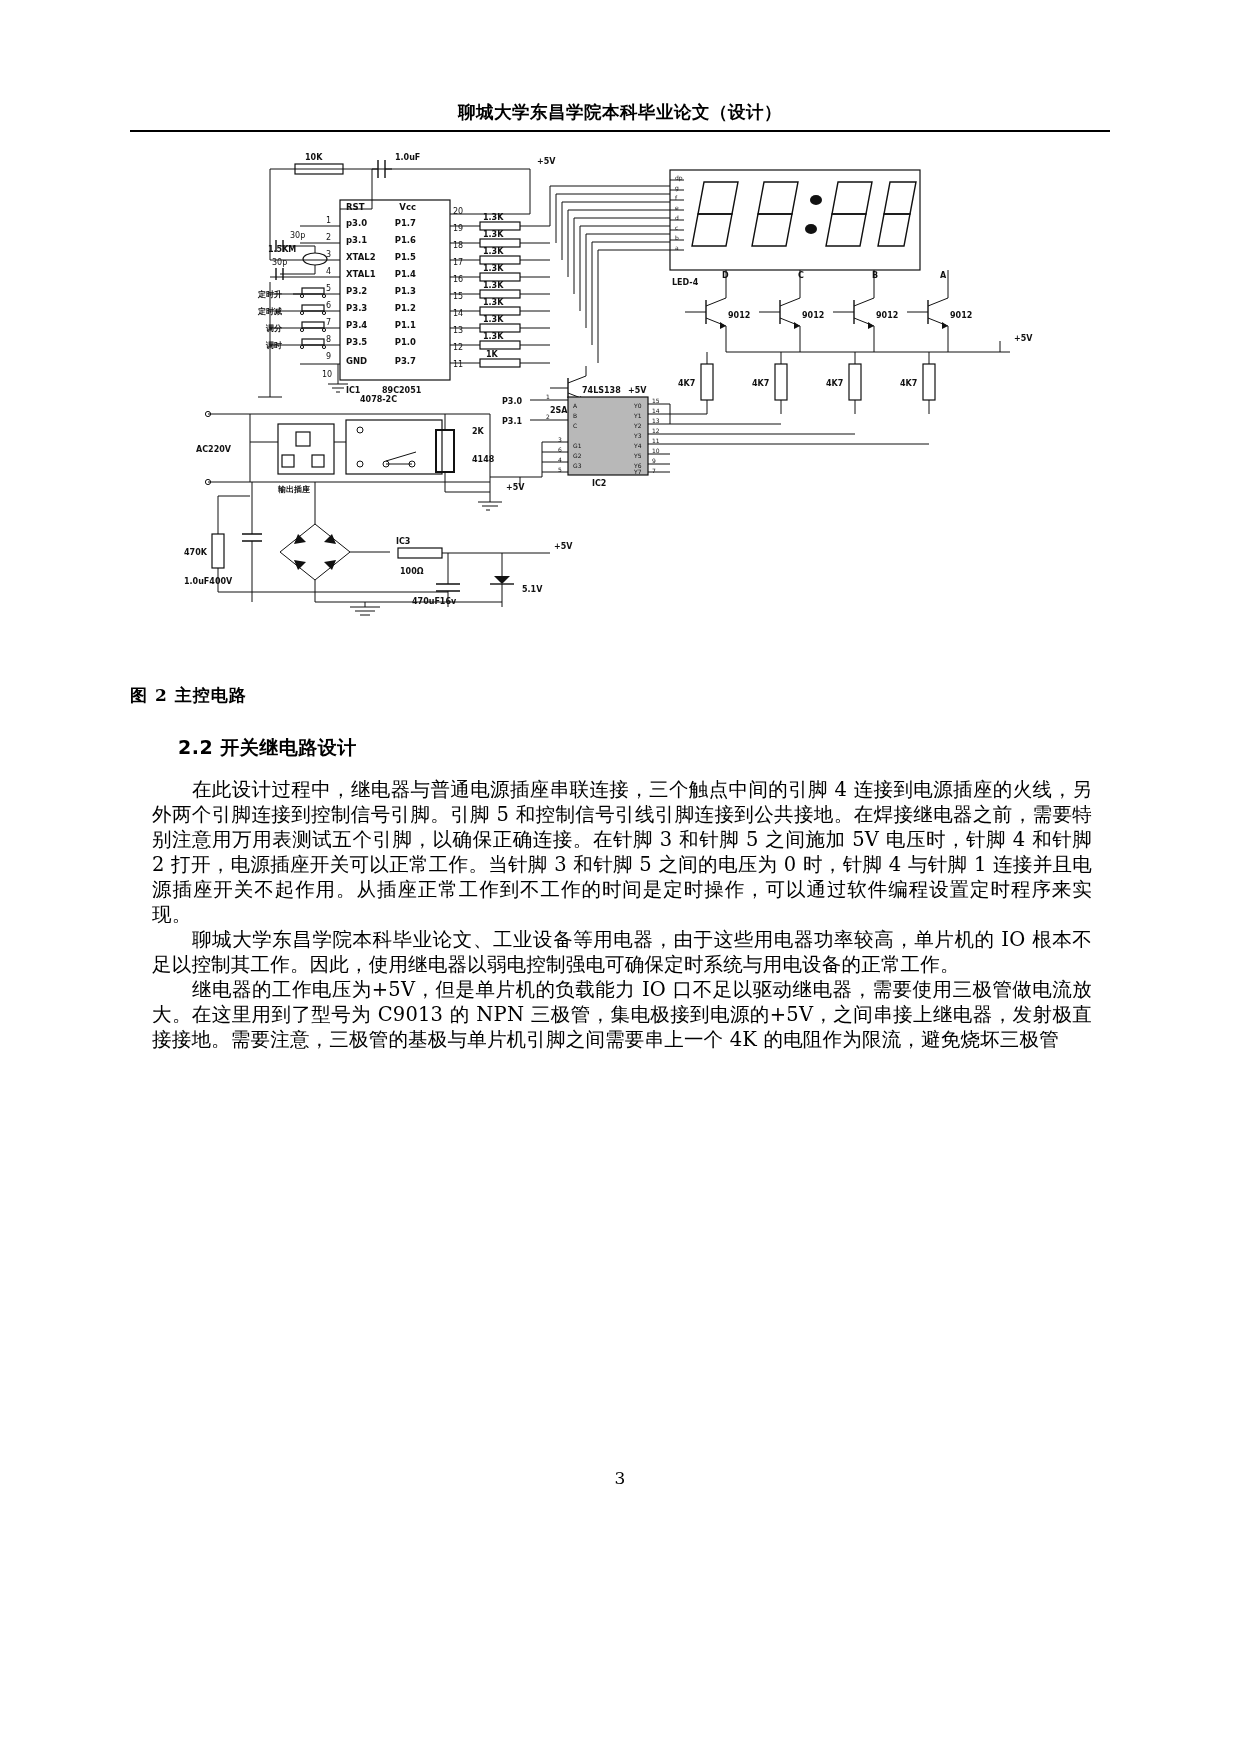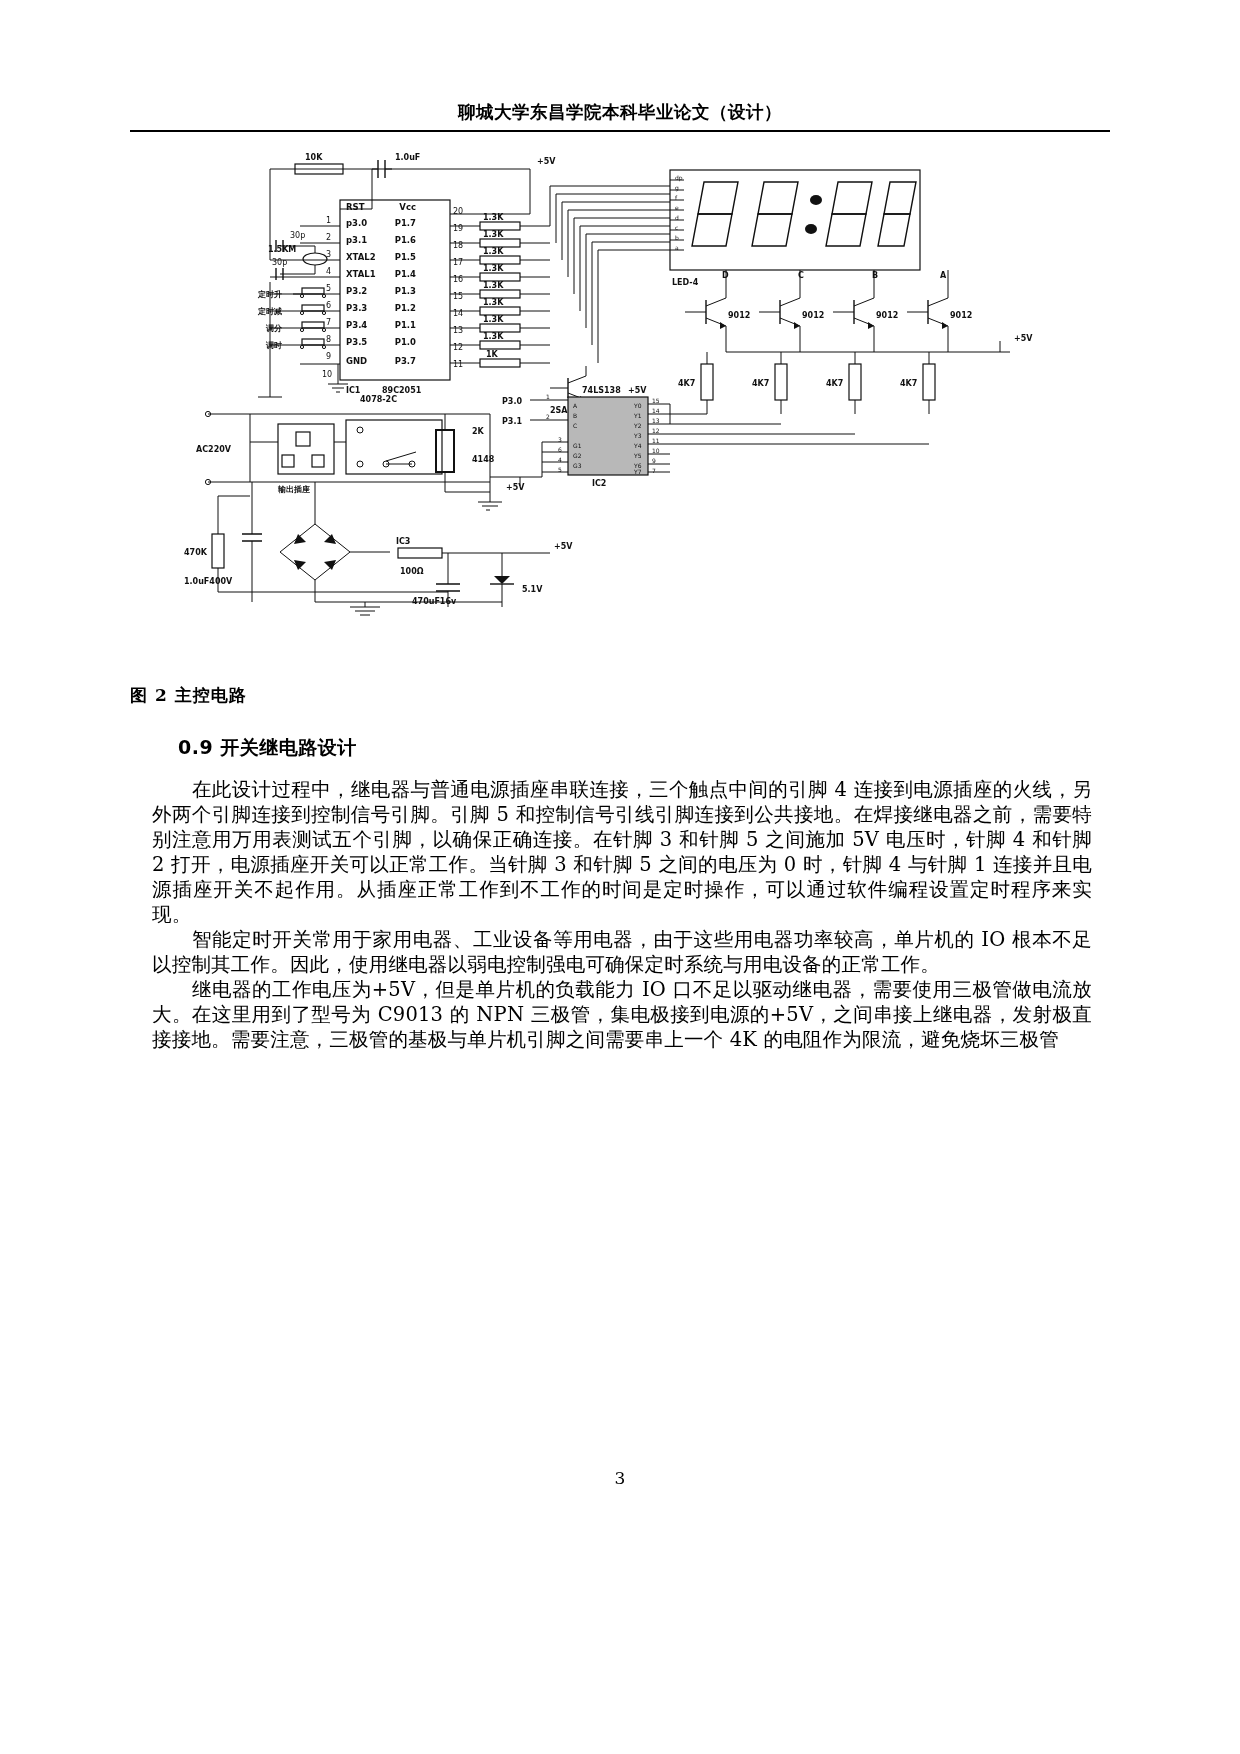--- a/index.html
+++ b/index.html
@@ -587,21 +587,21 @@
         <path class="wire" d="M68 440 H298 M102 440 V450 M165 450 H352"></path>
         <path class="wire" d="M200 455 H230 M205 459 H225 M210 463 H220"></path>
         <path class="wire" d="M215 450 V455"></path>
       </g>
     </svg>
   </div>
 
   <div class="figure-caption">图 2  主控电路</div>
 
   <div class="content">
-    <h2 class="section-heading">0.9 开关继电路设计</h2>
+    <h2 class="section-heading">2.2 开关继电路设计</h2>
     <p class="para">在此设计过程中，继电器与普通电源插座串联连接，三个触点中间的引脚 4 连接到电源插座的火线，另外两个引脚连接到控制信号引脚。引脚 5 和控制信号引线引脚连接到公共接地。在焊接继电器之前，需要特别注意用万用表测试五个引脚，以确保正确连接。在针脚 3 和针脚 5 之间施加 5V 电压时，针脚 4 和针脚 2 打开，电源插座开关可以正常工作。当针脚 3 和针脚 5 之间的电压为 0 时，针脚 4 与针脚 1 连接并且电源插座开关不起作用。从插座正常工作到不工作的时间是定时操作，可以通过软件编程设置定时程序来实现。</p>
-    <p class="para">智能定时开关常用于家用电器、工业设备等用电器，由于这些用电器功率较高，单片机的 IO 根本不足以控制其工作。因此，使用继电器以弱电控制强电可确保定时系统与用电设备的正常工作。</p>
+    <p class="para">聊城大学东昌学院本科毕业论文、工业设备等用电器，由于这些用电器功率较高，单片机的 IO 根本不足以控制其工作。因此，使用继电器以弱电控制强电可确保定时系统与用电设备的正常工作。</p>
     <p class="para">继电器的工作电压为+5V，但是单片机的负载能力 IO 口不足以驱动继电器，需要使用三极管做电流放大。在这里用到了型号为 C9013 的 NPN 三极管，集电极接到电源的+5V，之间串接上继电器，发射极直接接地。需要注意，三极管的基极与单片机引脚之间需要串上一个 4K 的电阻作为限流，避免烧坏三极管</p>
   </div>
 
   <div class="page-number">3</div>
 
 </div>
 
 </body></html>

